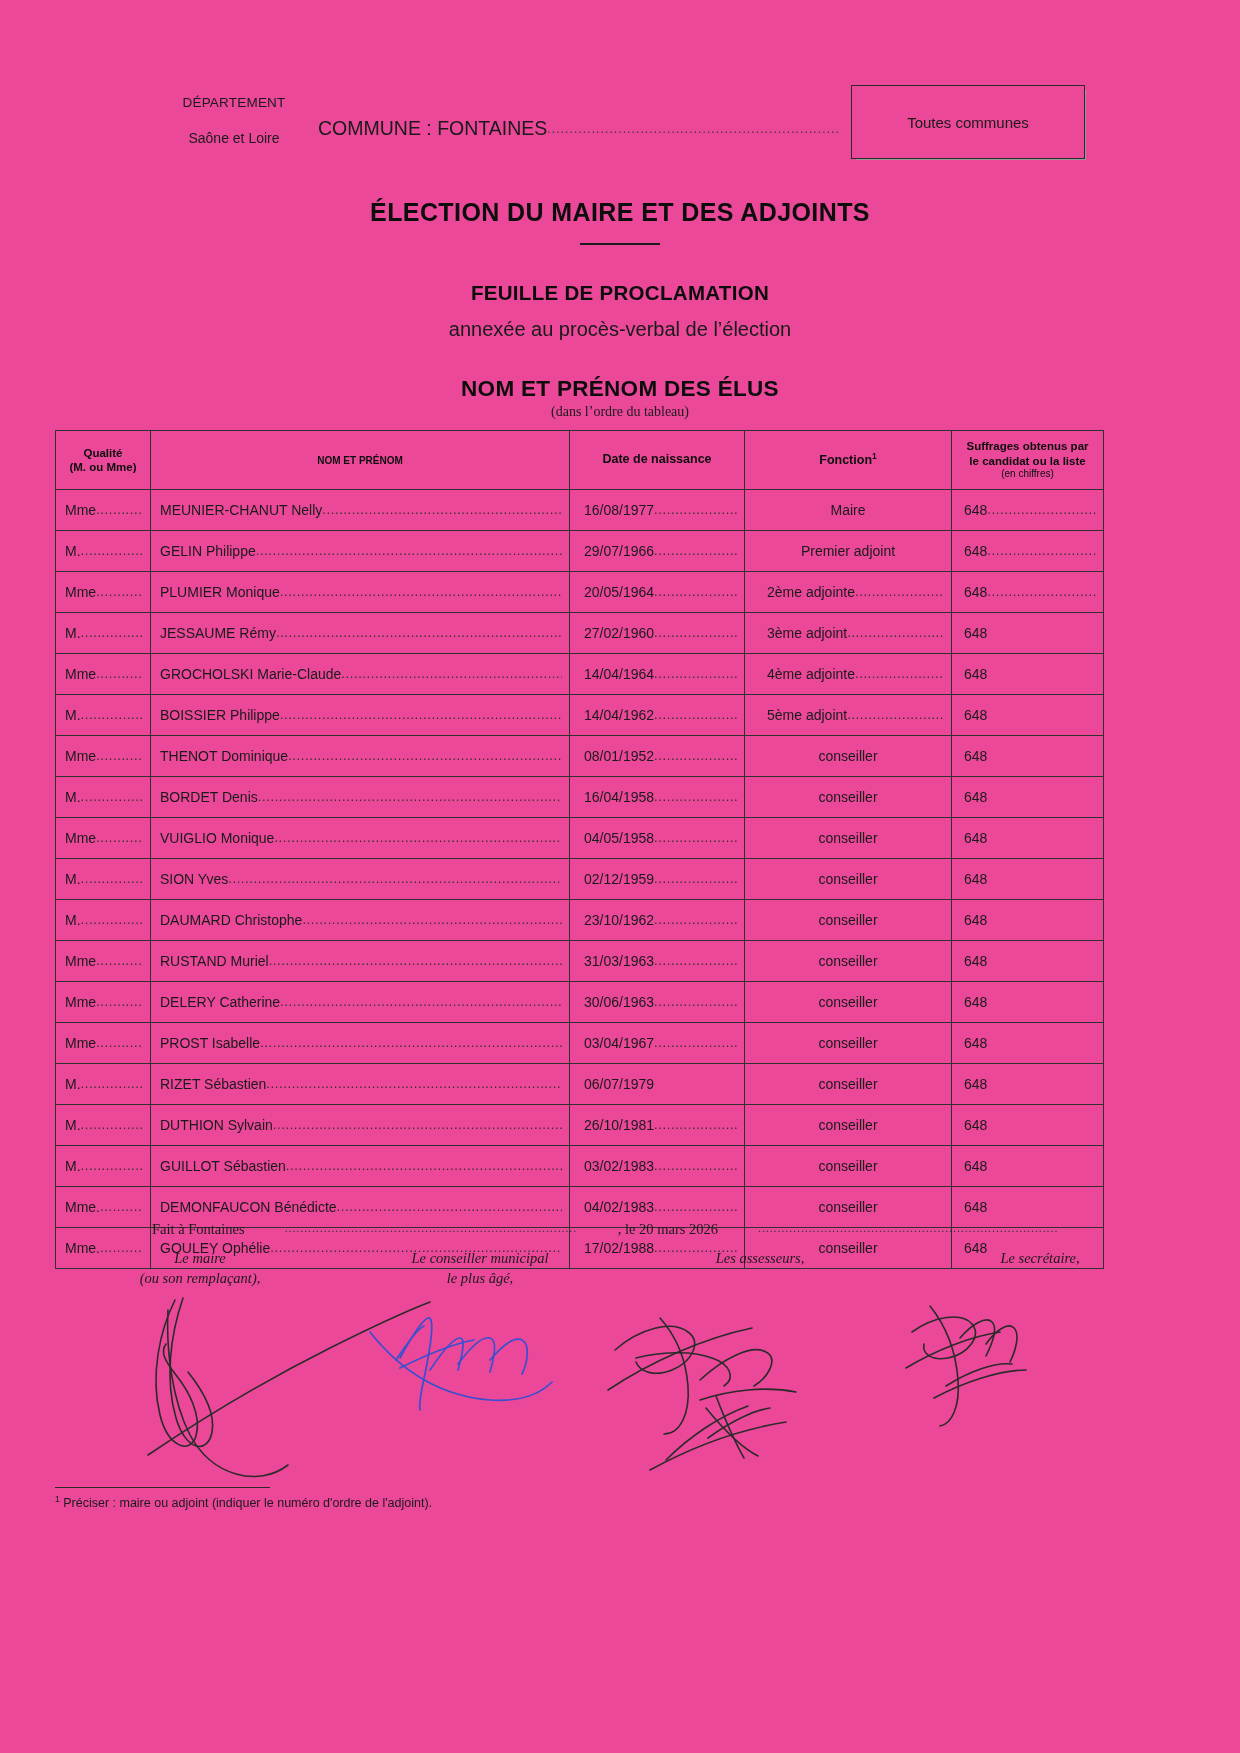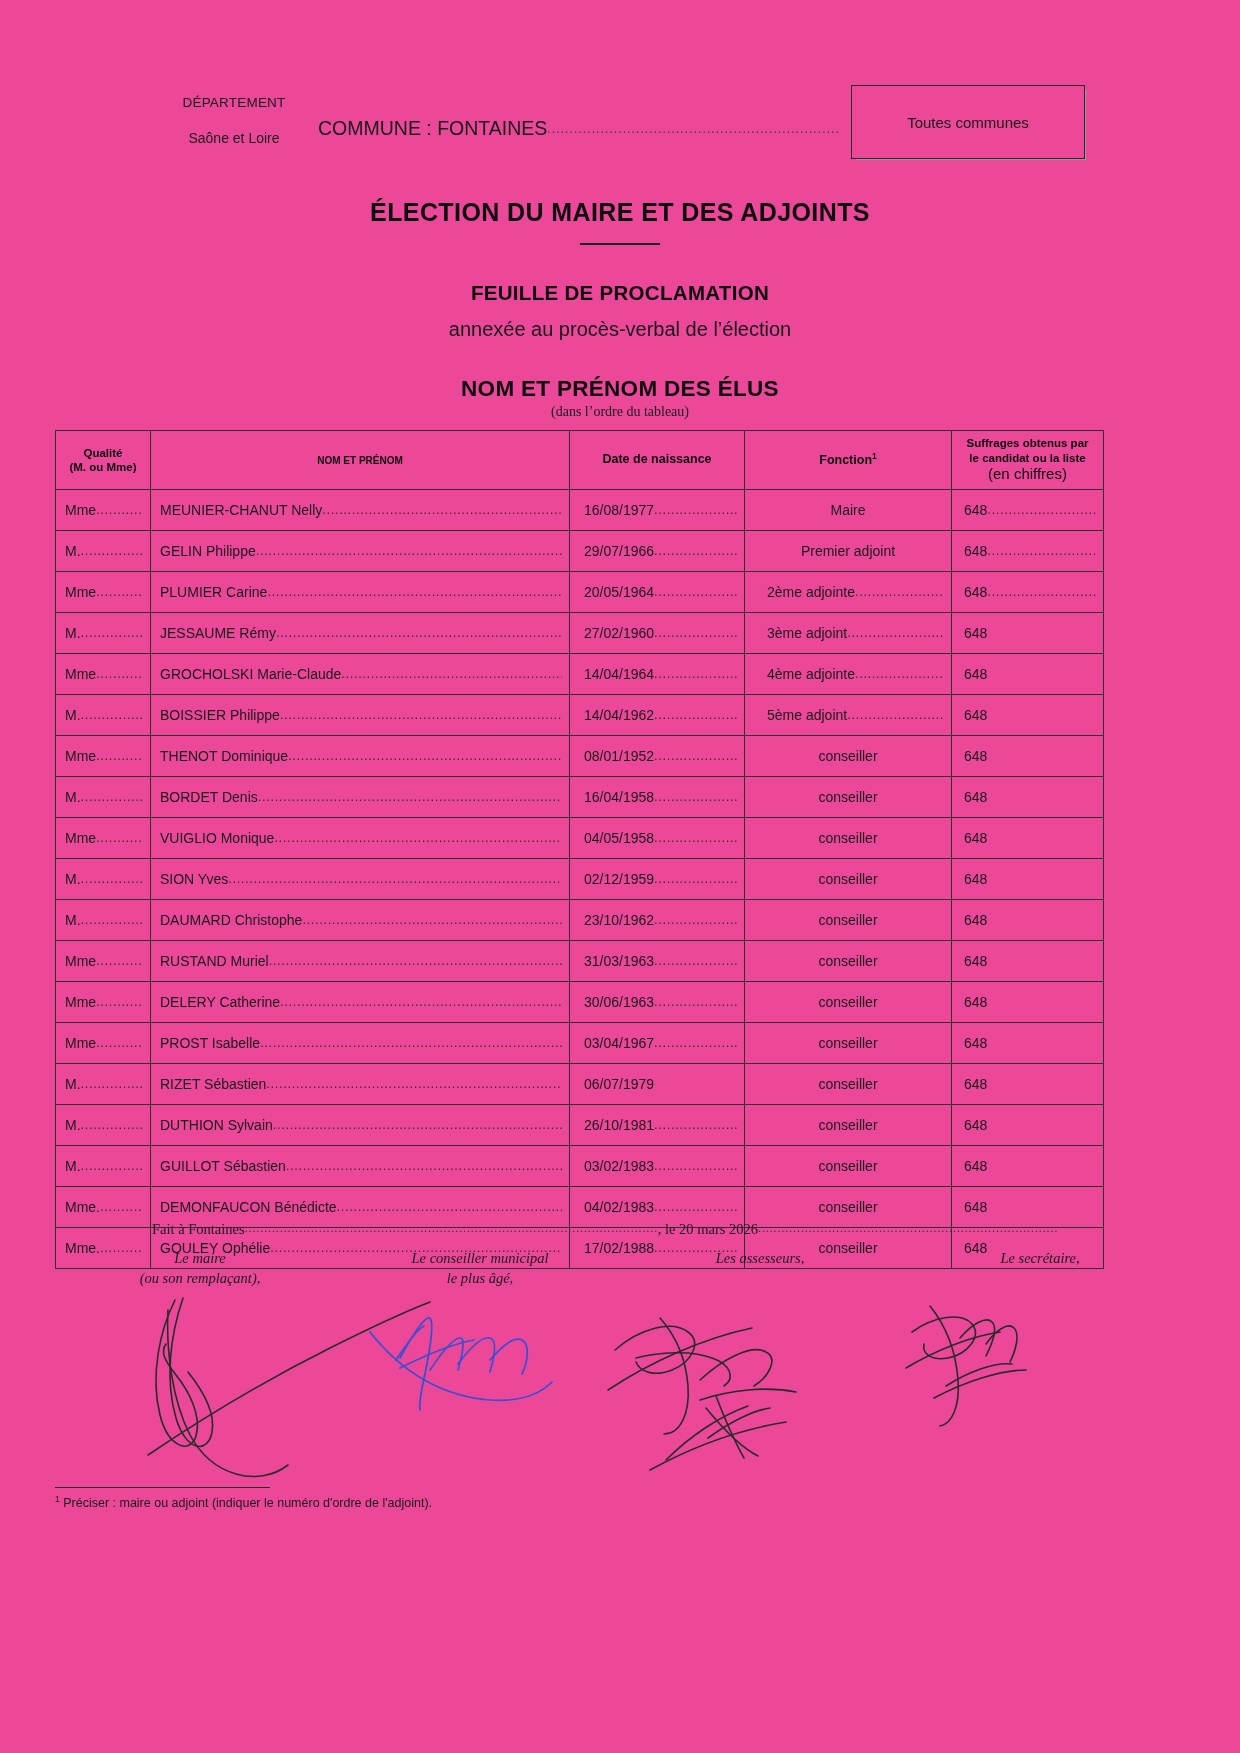--- a/index.html
+++ b/index.html
@@ -186,21 +186,21 @@
     padding: 3px 4px;
   }
   th.c-qualite { width: 86px; }
   th.c-nom     { width: 410px; }
   th.c-date    { width: 166px; }
   th.c-fonc    { width: 198px; border-radius: 24px; }
   th.c-suff    { width: 143px; margin-top: 44px; }
   .hdr-nom { font-size: 10px; }
   .hdr-date, .hdr-fonc { font-size: 12.5px; }
   .sup { font-size: 8.5px; vertical-align: super; }
-  .hdr-small { font-weight: normal; font-size: 15px; }
+  .hdr-small { font-weight: normal; font-size: 10px; }
 
   table.elus tbody tr { height: 41px; }
   table.elus tbody td {
     font-size: 14px;
     color: #1a1a1a;
   }
   .cell-pad {
     display: flex;
     align-items: baseline;
     padding: 0 7px;
@@ -235,20 +235,21 @@
     position: absolute;
     left: 152px;
     top: 1221px;
     width: 906px;
     display: flex;
     align-items: baseline;
     white-space: nowrap;
     font-family: "Liberation Serif", serif;
     font-size: 14.5px;
     color: #1a1a1a;
+    gap: 40px;
   }
   .fait-line .dots {
     flex: 1 1 auto;
     overflow: hidden;
     white-space: nowrap;
     font-size: 12px;
     letter-spacing: .9px;
     color: #3a3a3a;
     transform: translateY(-2px);
   }
@@ -416,21 +417,21 @@
           </tr>
           <tr>
             <td class="qualite">
               <div class="cell-pad">
                 <span class="txt">Mme</span>
                 <span class="dots">................................................................................................................................................................</span>
               </div>
             </td>
             <td class="nom">
               <div class="cell-pad">
-                <span class="txt">PLUMIER Carine</span>
+                <span class="txt">PLUMIER Monique</span>
                 <span class="dots">................................................................................................................................................................</span>
               </div>
             </td>
             <td class="date">
               <div class="cell-pad">
                 <span class="txt">20/05/1964</span>
                 <span class="dots">................................................................................................................................................................</span>
               </div>
             </td>
             <td class="fonction">

